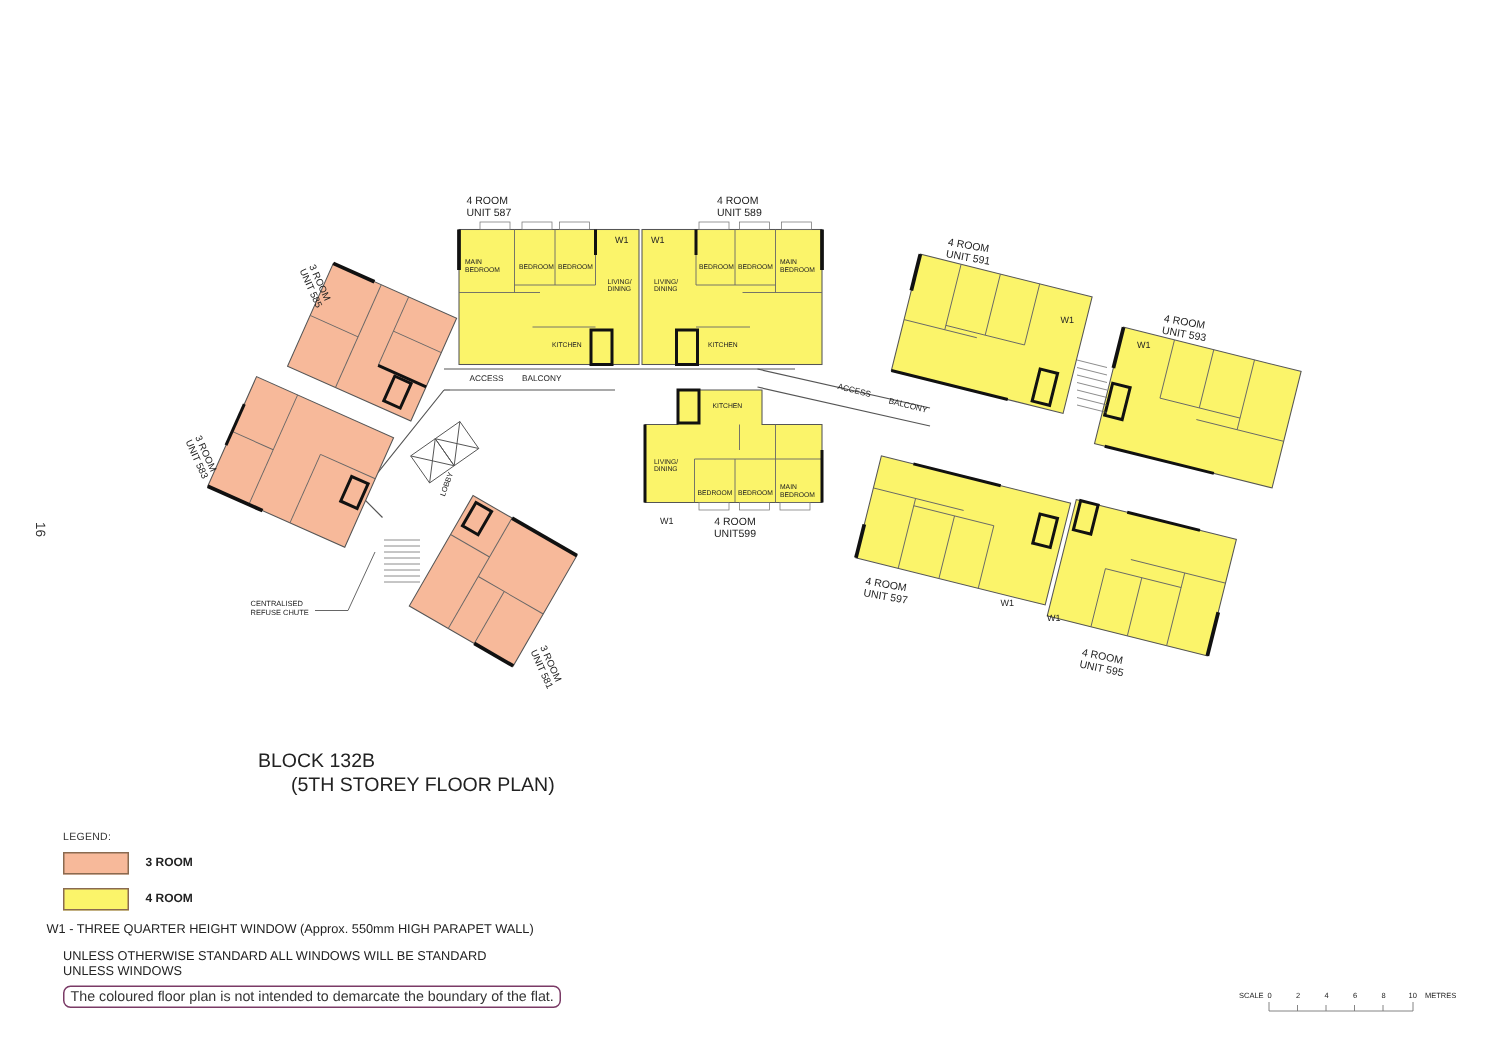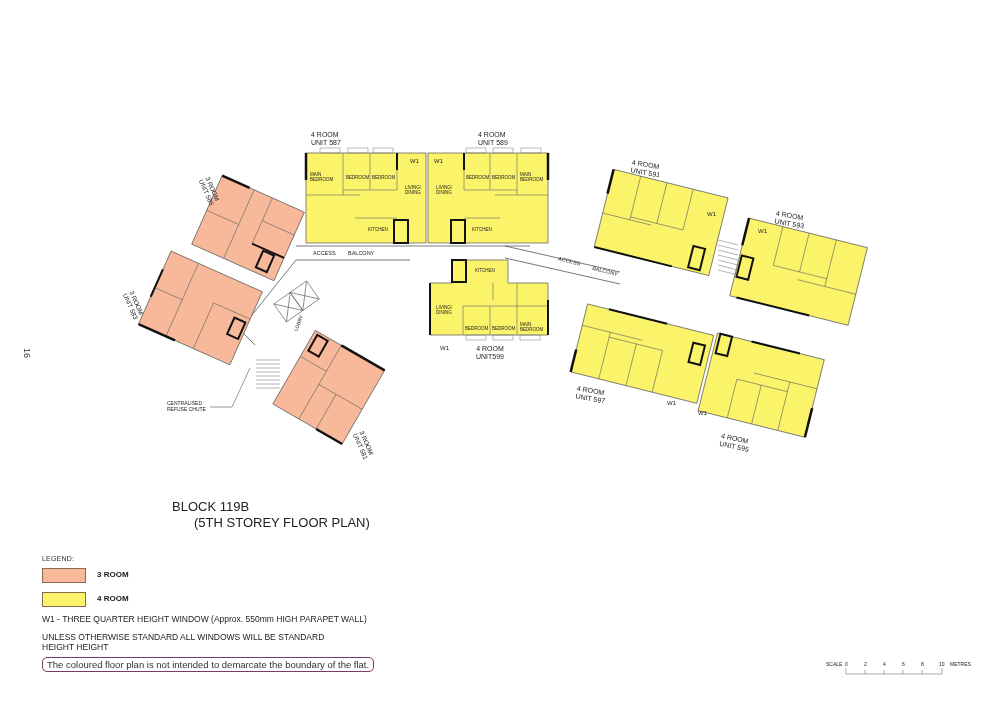--- a/index.html
+++ b/index.html
@@ -262,32 +262,32 @@
 <div class="abs" style="left:698px;top:410px;font-size:6px;">W1</div>
 
 <div class="abs" style="left:313px;top:250px;font-size:5.5px;">ACCESS</div>
 <div class="abs" style="left:348px;top:250px;font-size:5.5px;">BALCONY</div>
 <div class="abs" style="left:558px;top:258px;font-size:5.5px;transform:rotate(14deg);">ACCESS</div>
 <div class="abs" style="left:592px;top:268px;font-size:5.5px;transform:rotate(14deg);">BALCONY</div>
 <div class="abs" style="left:290px;top:320px;font-size:5px;transform:rotate(-70deg);">LOBBY</div>
 
 <div class="abs" style="left:167px;top:400px;font-size:5px;line-height:6px;width:48px;">CENTRALISED REFUSE CHUTE</div>
 
-<div class="abs title" style="left:172px;top:499px;">BLOCK 119B</div>
+<div class="abs title" style="left:172px;top:499px;">BLOCK 132B</div>
 <div class="abs title" style="left:170px;top:515px;margin-left:24px;">(5TH  STOREY FLOOR PLAN)</div>
 
 <div class="abs legend-head" style="left:42px;top:555px;">LEGEND:</div>
 <div class="abs swatch" style="left:42px;top:568px;background:#f7b99a;"></div>
 <div class="abs legend-label" style="left:97px;top:570px;">3  ROOM</div>
 <div class="abs swatch" style="left:42px;top:592px;background:#fbf46a;"></div>
 <div class="abs legend-label" style="left:97px;top:594px;">4 ROOM</div>
 
-<div class="abs note" style="left:42px;top:614px;text-align:center;">W1 - THREE QUARTER HEIGHT WINDOW (Approx. 550mm HIGH PARAPET WALL)</div>
+<div class="abs note" style="left:31px;top:614px;text-align:center;">W1 - THREE QUARTER HEIGHT WINDOW (Approx. 550mm HIGH PARAPET WALL)</div>
 <div class="abs note" style="left:42px;top:632px;">UNLESS OTHERWISE STANDARD ALL WINDOWS WILL BE STANDARD</div>
-<div class="abs note" style="left:42px;top:642px;">HEIGHT HEIGHT</div>
+<div class="abs note" style="left:42px;top:642px;">UNLESS WINDOWS</div>
 <div class="abs disclaimer" style="left:42px;top:657px;text-align:center;">The coloured floor plan is not intended to demarcate the boundary of the flat.</div>
 
 <div class="abs" style="left:826px;top:661px;font-size:5px;">SCALE</div>
 <div class="abs" style="left:845px;top:661px;font-size:5px;">0</div>
 <div class="abs" style="left:864px;top:661px;font-size:5px;">2</div>
 <div class="abs" style="left:883px;top:661px;font-size:5px;">4</div>
 <div class="abs" style="left:902px;top:661px;font-size:5px;">6</div>
 <div class="abs" style="left:921px;top:661px;font-size:5px;">8</div>
 <div class="abs" style="left:939px;top:661px;font-size:5px;">10</div>
 <div class="abs" style="left:950px;top:661px;font-size:5px;">METRES</div>

